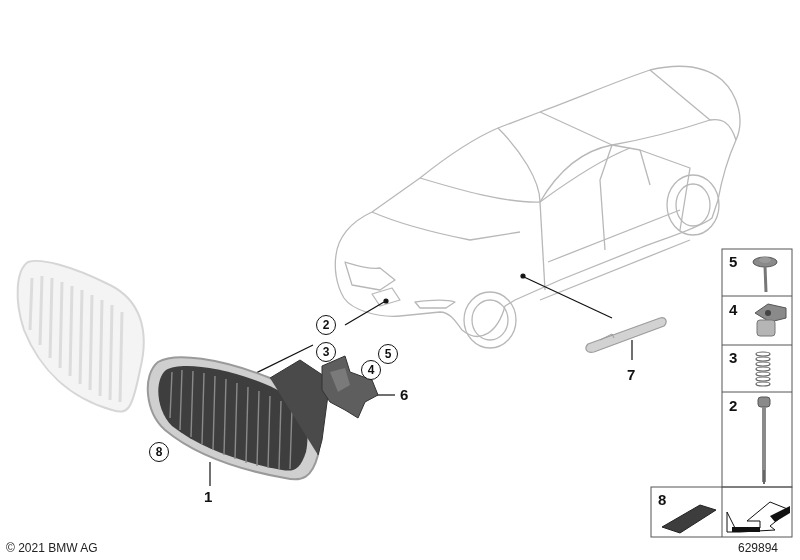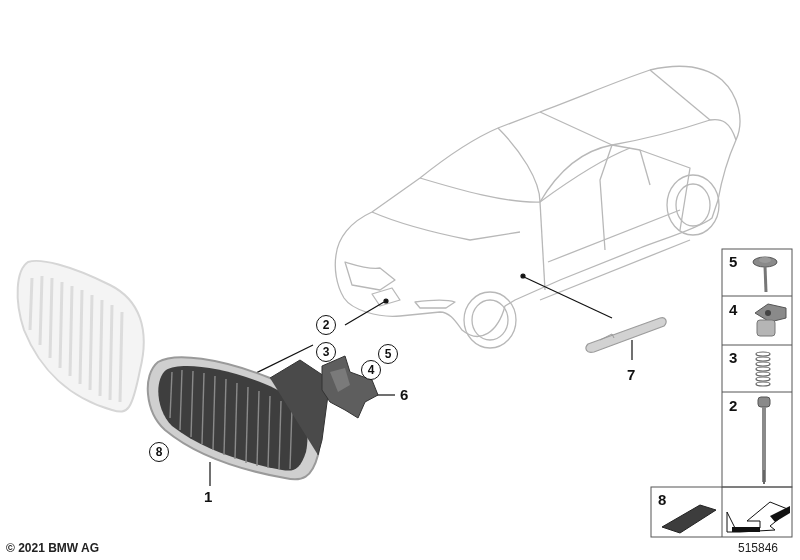--- a/index.html
+++ b/index.html
@@ -147,14 +147,14 @@
 <div class="label" style="left:204px;top:488px;">1</div>
 <div class="label" style="left:400px;top:386px;">6</div>
 <div class="label" style="left:627px;top:366px;">7</div>
 
 <div class="boxnum" style="left:729px;top:253px;">5</div>
 <div class="boxnum" style="left:729px;top:301px;">4</div>
 <div class="boxnum" style="left:729px;top:349px;">3</div>
 <div class="boxnum" style="left:729px;top:397px;">2</div>
 <div class="boxnum" style="left:658px;top:491px;">8</div>
 
-<div class="footer" style="left:6px;top:541px;font-weight:bold;text-align:right;">© 2021 BMW AG</div>
-<div class="footer" style="left:738px;top:541px;">515846</div>
+<div class="footer" style="left:6px;top:541px;font-weight:normal;text-align:right;">© 2021 BMW AG</div>
+<div class="footer" style="left:738px;top:541px;">629894</div>
 
 </body></html>

